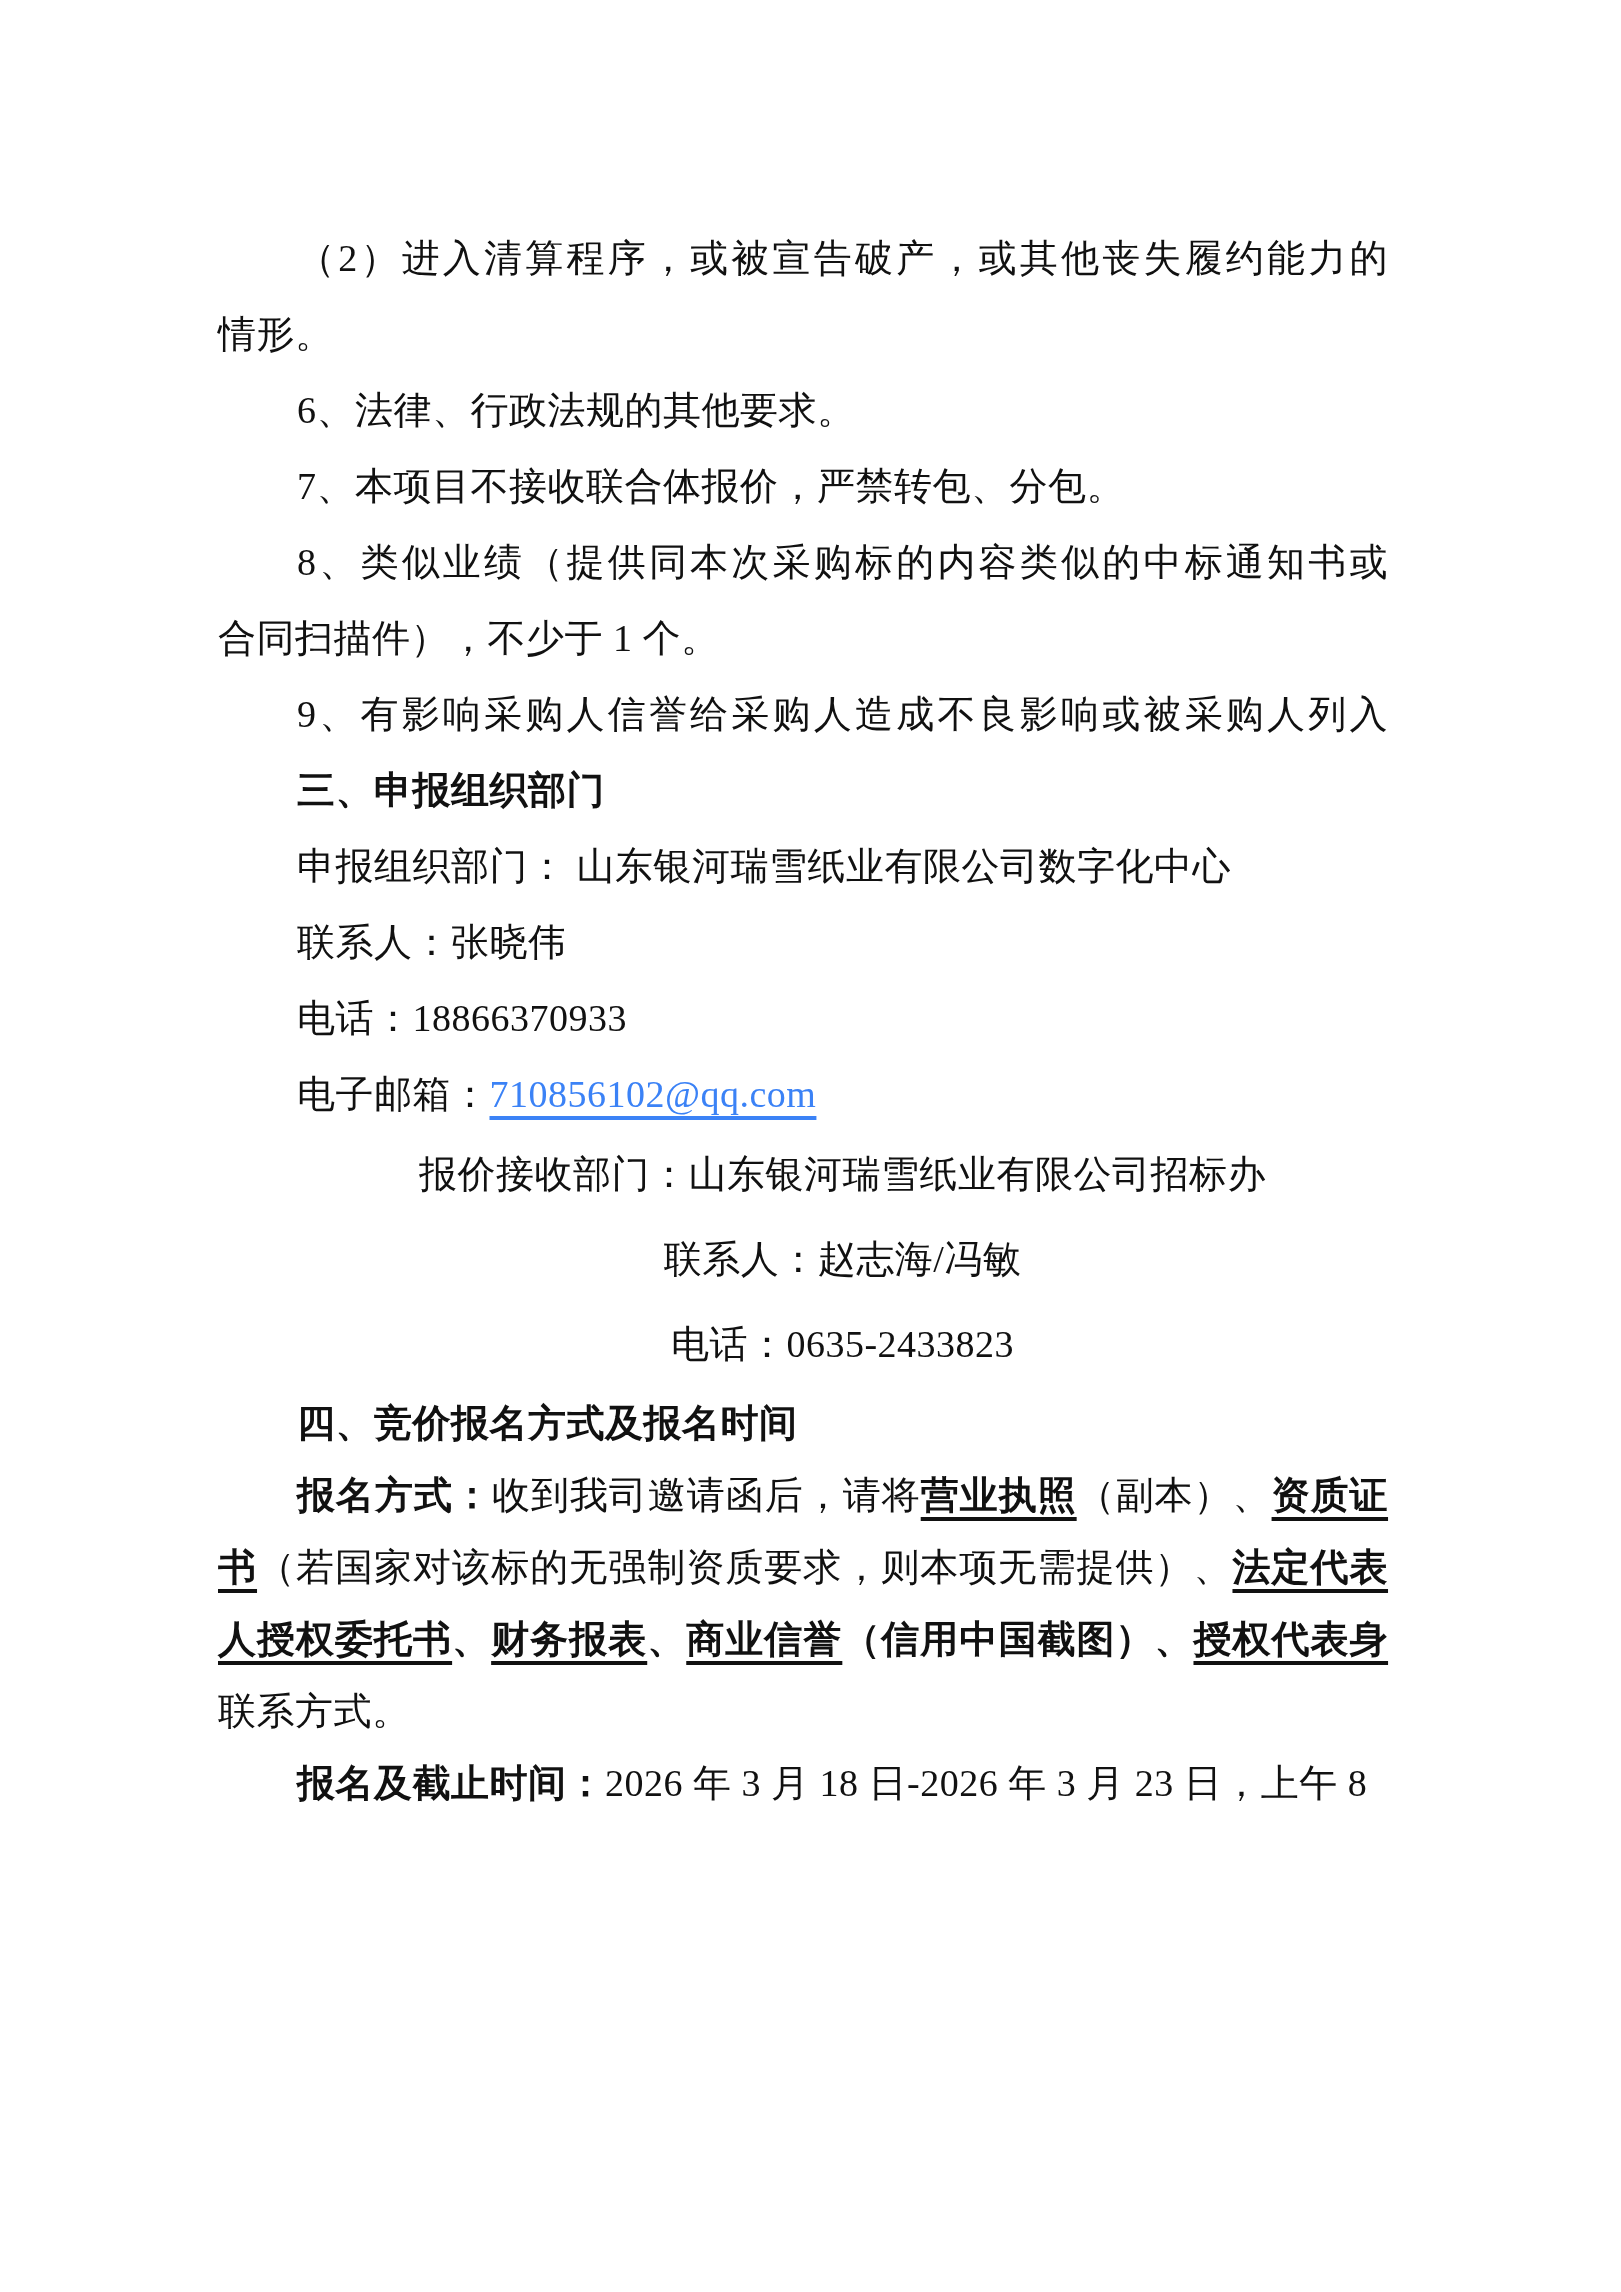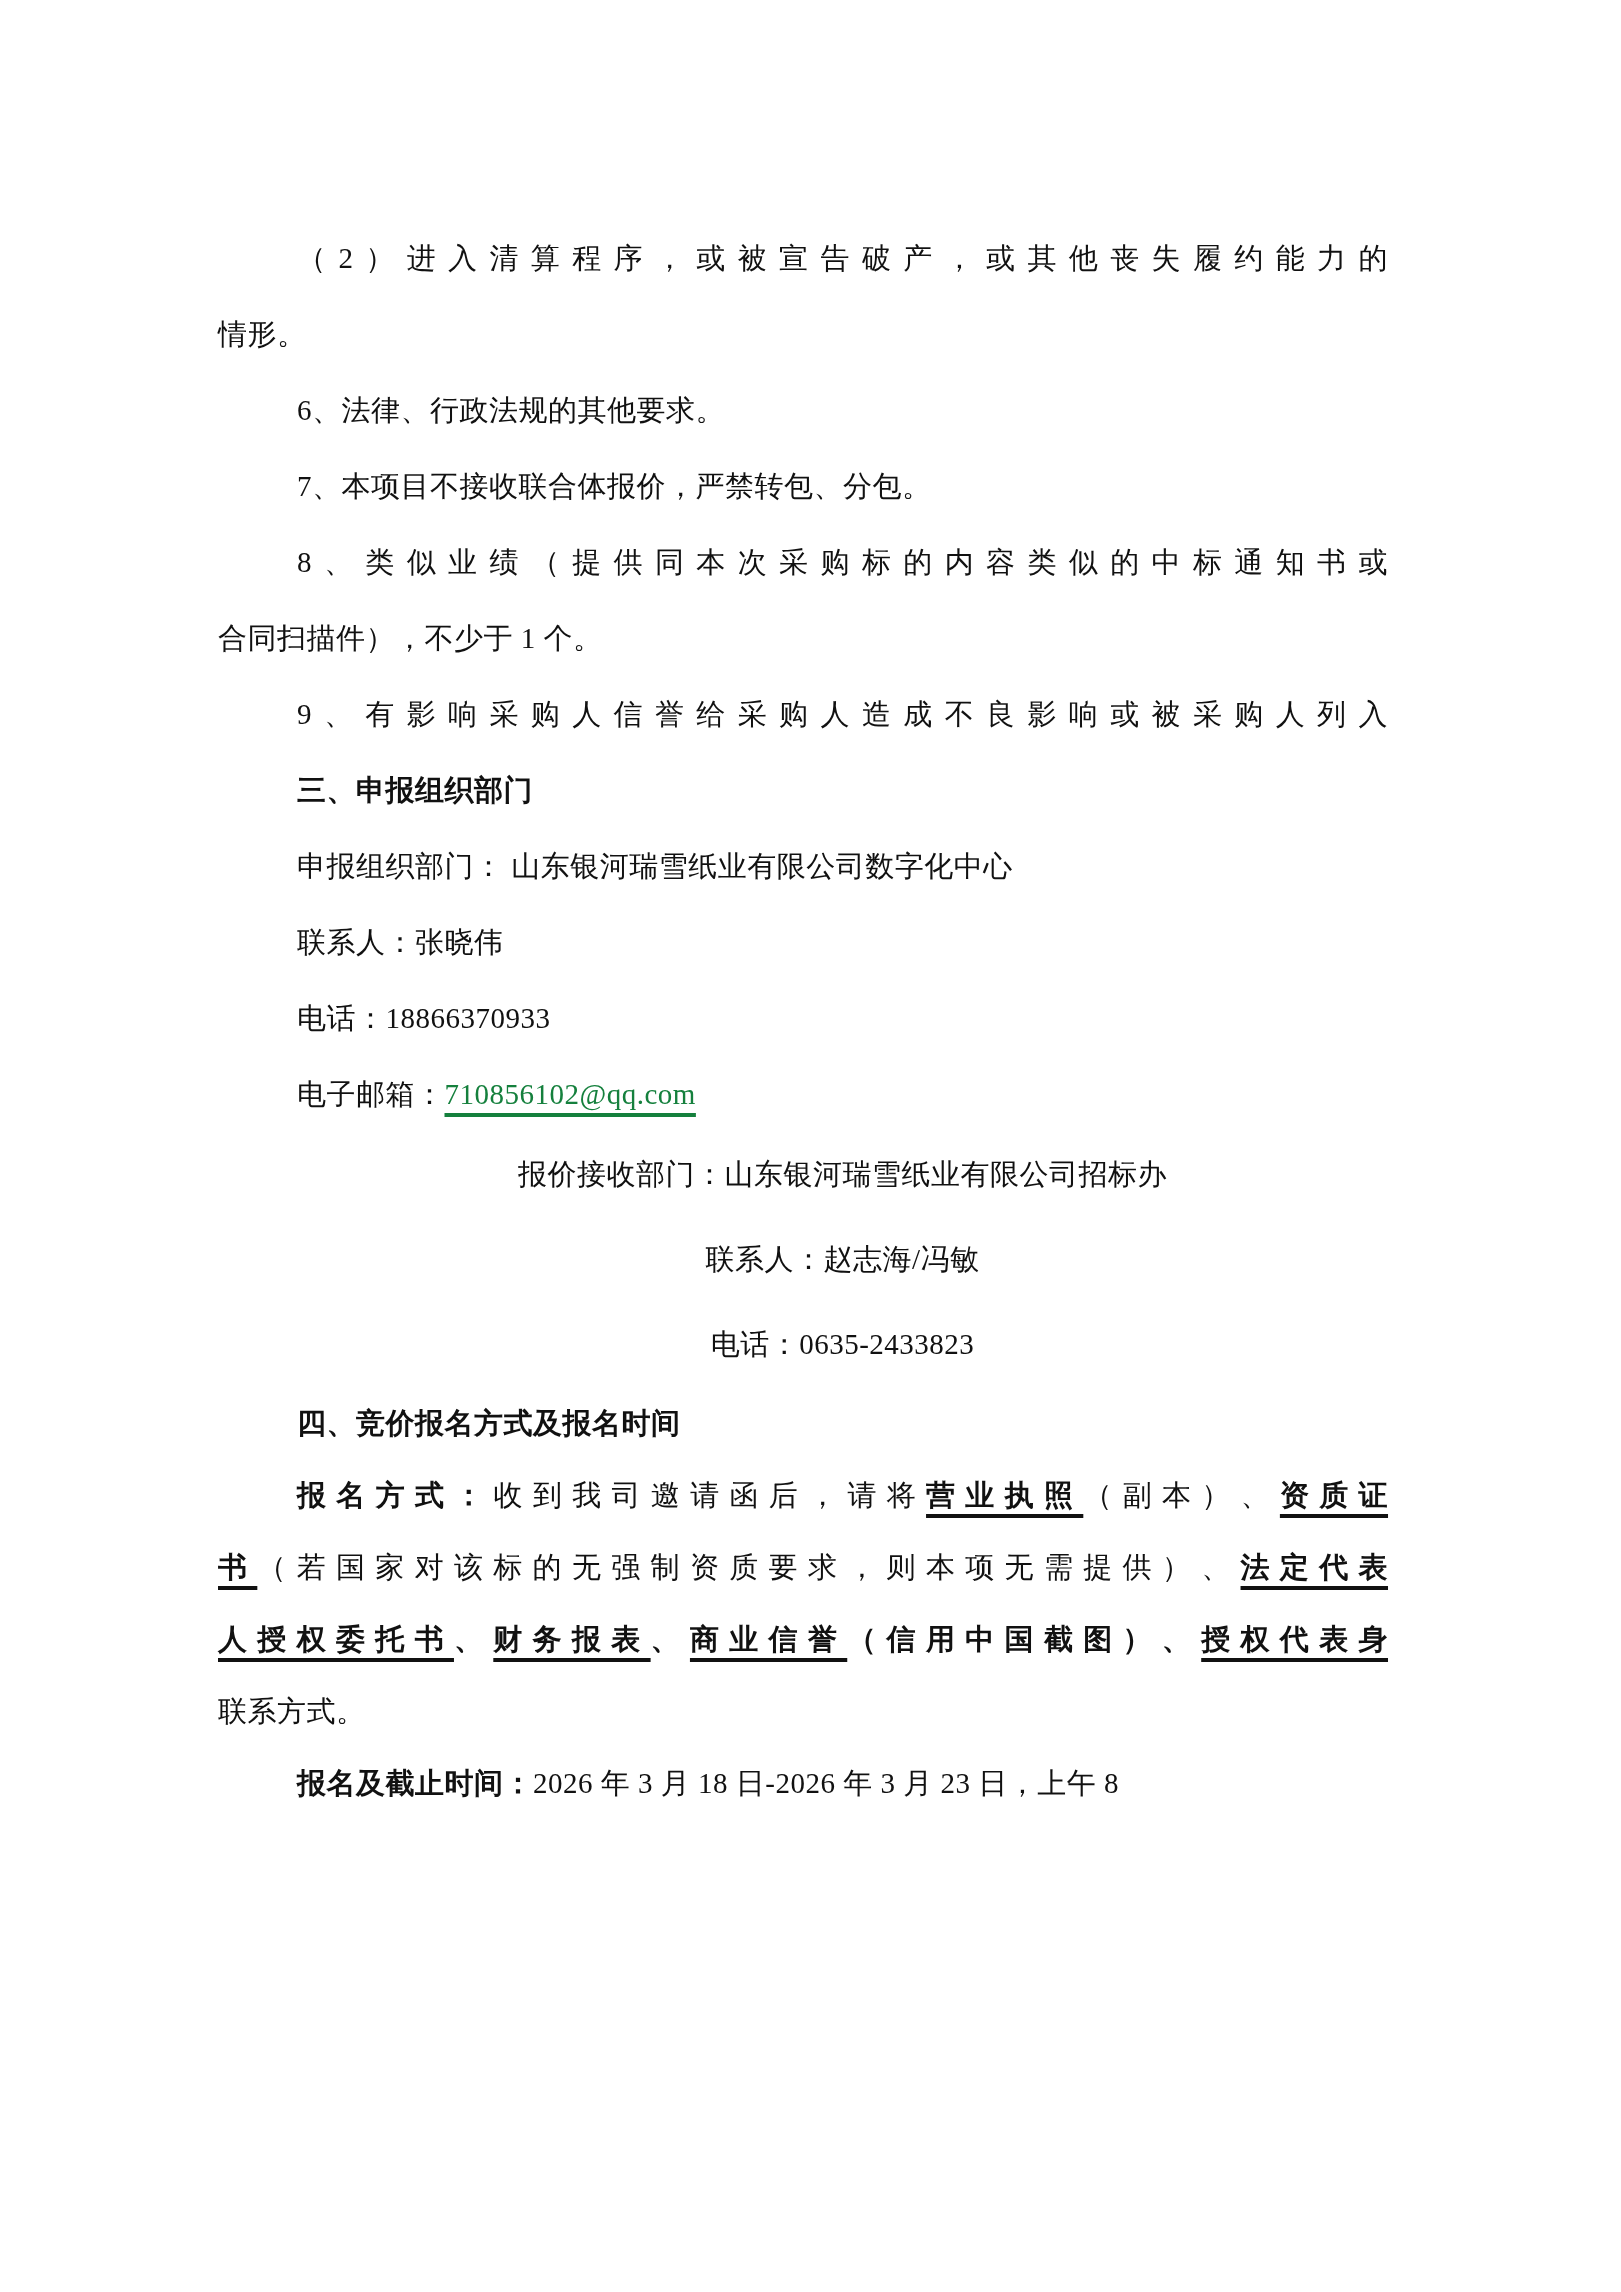--- a/index.html
+++ b/index.html
@@ -13,21 +13,21 @@
     height: 2293px;
     background: #ffffff;
     box-sizing: border-box;
     padding: 220px 233px 0 218px;
     font-family: "Liberation Serif", "DejaVu Serif", serif;
     color: #111111;
     overflow: hidden;
   }
   .doc-body { width: 100%; }
   .line {
-    font-size: 29px;
+    font-size: 38px;
     letter-spacing: 0.5px;
     white-space: nowrap;
   }
   .zone-a { height: 76px; line-height: 76px; }
   .zone-b { height: 85px; line-height: 85px; text-align: center; }
   .zone-c { height: 72px; line-height: 72px; }
   .indent { text-indent: 79px; }
   .justify {
     white-space: normal;
     text-align: justify;
@@ -50,21 +50,21 @@
       <div class="line zone-a"><span class="">情形。</span></div>
       <div class="line zone-a indent"><span class="">6、法律、行政法规的其他要求。</span></div>
       <div class="line zone-a indent"><span class="">7、本项目不接收联合体报价，严禁转包、分包。</span></div>
       <div class="line zone-a indent justify"><span class="">8、类似业绩（提供同本次采购标的内容类似的中标通知书或</span></div>
       <div class="line zone-a"><span class="">合同扫描件），不少于 1 个。</span></div>
       <div class="line zone-a indent justify"><span class="">9、有影响采购人信誉给采购人造成不良影响或被采购人列入</span></div>
       <div class="line zone-a indent"><span class=" seg-b">三、申报组织部门</span></div>
       <div class="line zone-a indent"><span class="">申报组织部门： 山东银河瑞雪纸业有限公司数字化中心</span></div>
       <div class="line zone-a indent"><span class="">联系人：张晓伟</span></div>
       <div class="line zone-a indent"><span class="">电话：18866370933</span></div>
-      <div class="line zone-a indent"><span class="">电子邮箱：</span><span class=" seg-u seg-link" style="color: #15803d;">710856102@qq.com</span></div>
+      <div class="line zone-a indent"><span class="">电子邮箱：</span><span class=" seg-u seg-link" style="color: #3b82f6;">710856102@qq.com</span></div>
       <div class="line zone-b indent"><span class="">报价接收部门：山东银河瑞雪纸业有限公司招标办</span></div>
       <div class="line zone-b indent"><span class="">联系人：赵志海/冯敏</span></div>
       <div class="line zone-b indent"><span class="">电话：0635-2433823</span></div>
       <div class="line zone-c indent"><span class=" seg-b">四、竞价报名方式及报名时间</span></div>
       <div class="line zone-c indent justify"><span class=" seg-b">报名方式：</span><span class="">收到我司邀请函后，请将</span><span class=" seg-b seg-u">营业执照</span><span class="">（副本）、</span><span class=" seg-b seg-u">资质证</span></div>
       <div class="line zone-c justify"><span class=" seg-b seg-u">书</span><span class="">（若国家对该标的无强制资质要求，则本项无需提供）、</span><span class=" seg-b seg-u">法定代表</span></div>
       <div class="line zone-c justify"><span class=" seg-b seg-u">人授权委托书</span><span class=" seg-b">、</span><span class=" seg-b seg-u">财务报表</span><span class=" seg-b">、</span><span class=" seg-b seg-u">商业信誉</span><span class=" seg-b">（信用中国截图）、</span><span class=" seg-b seg-u">授权代表身</span></div>
       <div class="line zone-c"><span class="">联系方式。</span></div>
       <div class="line zone-c indent"><span class=" seg-b">报名及截止时间：</span><span class="">2026 年 3 月 18 日-2026 年 3 月 23 日，上午 8</span></div>
     </div>

